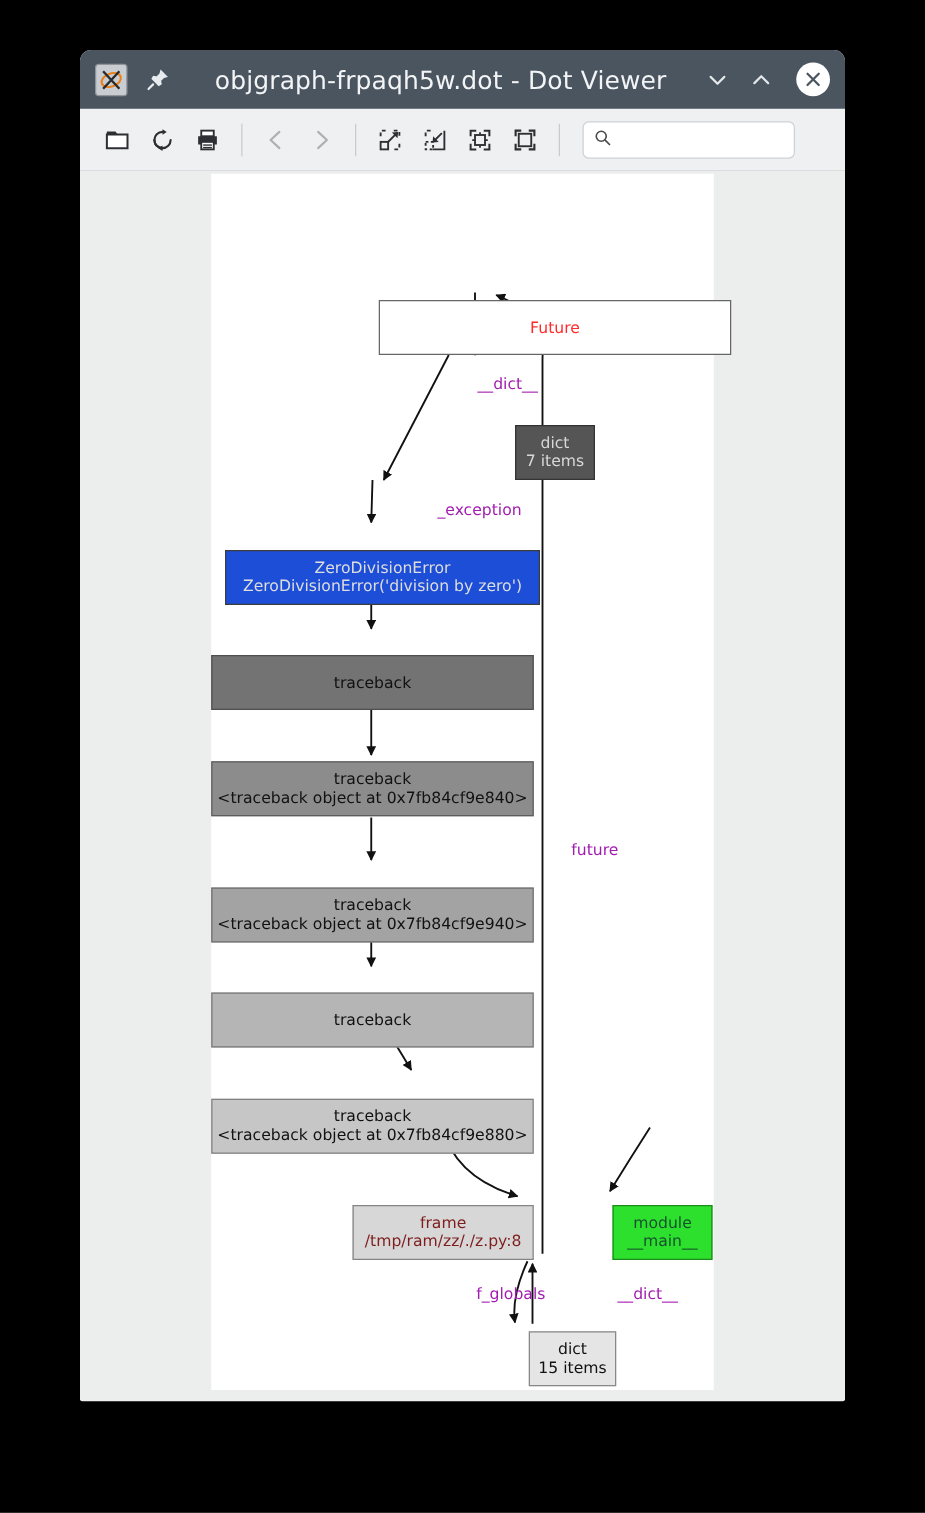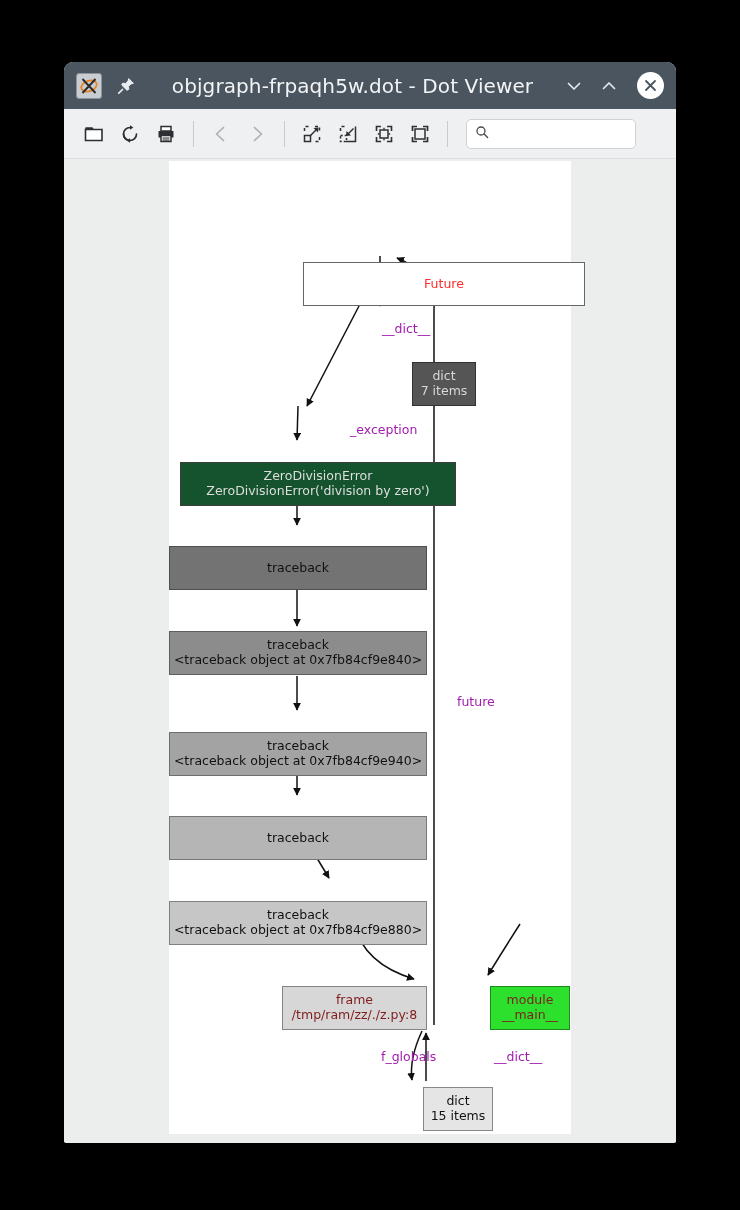--- a/index.html
+++ b/index.html
@@ -16,21 +16,21 @@
     position: relative;
     width: 740px;
     height: 1210px;
     background: #000000;
   }
 
   
   #window {
     position: absolute;
     left: 64px;
-    top: 62px;
+    top: 40px;
     width: 612px;
     height: 1081px;
     border-radius: 9px 9px 2px 2px;
     overflow: hidden;
     background: #eceded;
     box-shadow: 0 0 0 1px rgba(0,0,0,0.55);
   }
 
   
   #titlebar {
@@ -352,21 +352,21 @@
 
       <div class="node-box" style="left:239px; top:103px; width:282px; height:44px; background:#ffffff; border-color:#666666; color:#ff2b2b;">
         <div class="node-line1">Future</div>
       </div>
 
       <div class="node-box" style="left:348px; top:203px; width:64px; height:44px; background:#555555; border-color:#333333; color:#d8d8d8;">
         <div class="node-line1">dict</div>
         <div class="node-line2">7 items</div>
       </div>
 
-      <div class="node-box" style="left:116px; top:303px; width:276px; height:44px; background:#14532d; border-color:#3d3d3d; color:#dedede;justify-content:center;">
+      <div class="node-box" style="left:116px; top:303px; width:252px; height:44px; background:#1d4ed8; border-color:#3d3d3d; color:#dedede;justify-content:center;">
         <div class="node-line1">ZeroDivisionError</div>
         <div class="node-line2">ZeroDivisionError('division by zero')</div>
       </div>
 
       <div class="node-box" style="left:105px; top:387px; width:258px; height:44px; background:#737373; border-color:#4f4f4f; color:#111111;">
         <div class="node-line1">traceback</div>
       </div>
 
       <div class="node-box" style="left:105px; top:472px; width:258px; height:44px; background:#8c8c8c; border-color:#5e5e5e; color:#111111;">
         <div class="node-line1">traceback</div>
@@ -385,21 +385,21 @@
       <div class="node-box" style="left:105px; top:742px; width:258px; height:44px; background:#c6c6c6; border-color:#808080; color:#111111;">
         <div class="node-line1">traceback</div>
         <div class="node-line2">&lt;traceback object at 0x7fb84cf9e880&gt;</div>
       </div>
 
       <div class="node-box" style="left:218px; top:827px; width:145px; height:44px; background:#d7d7d7; border-color:#848484; color:#7f1d1d;">
         <div class="node-line1">frame</div>
         <div class="node-line2">/tmp/ram/zz/./z.py:8</div>
       </div>
 
-      <div class="node-box" style="left:426px; top:827px; width:80px; height:44px; background:#2ee02e; border-color:#1a8a1a; color:#7f1d1d;">
+      <div class="node-box" style="left:426px; top:827px; width:80px; height:44px; background:#2ee02e; border-color:#1a8a1a; color:#14532d;">
         <div class="node-line1">module</div>
         <div class="node-line2">__main__</div>
       </div>
 
       <div class="node-box" style="left:359px; top:928px; width:70px; height:44px; background:#e5e5e5; border-color:#888888; color:#111111;">
         <div class="node-line1">dict</div>
         <div class="node-line2">15 items</div>
       </div>
 
       <div class="edge-label" style="left:318px; top:162px;">__dict__</div>

